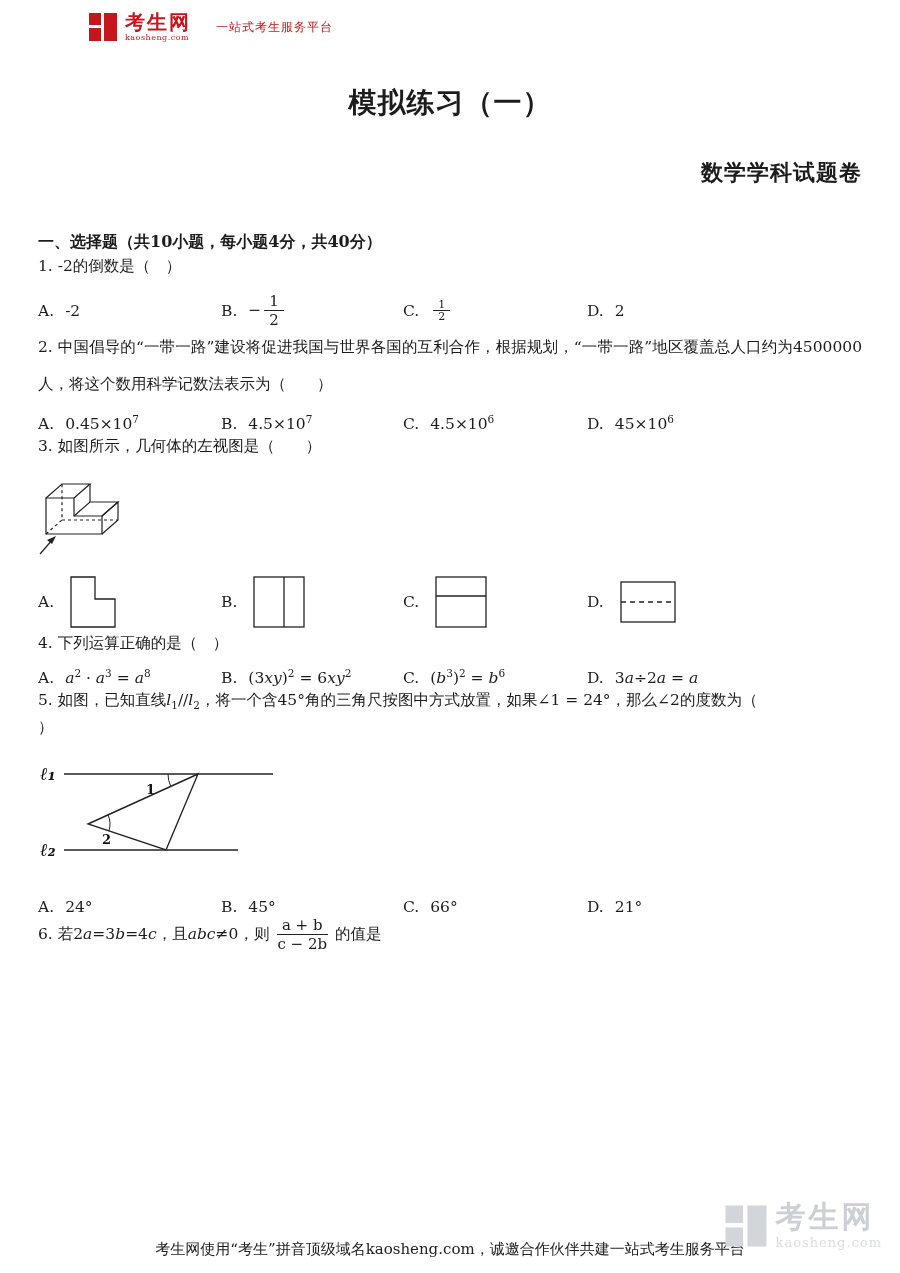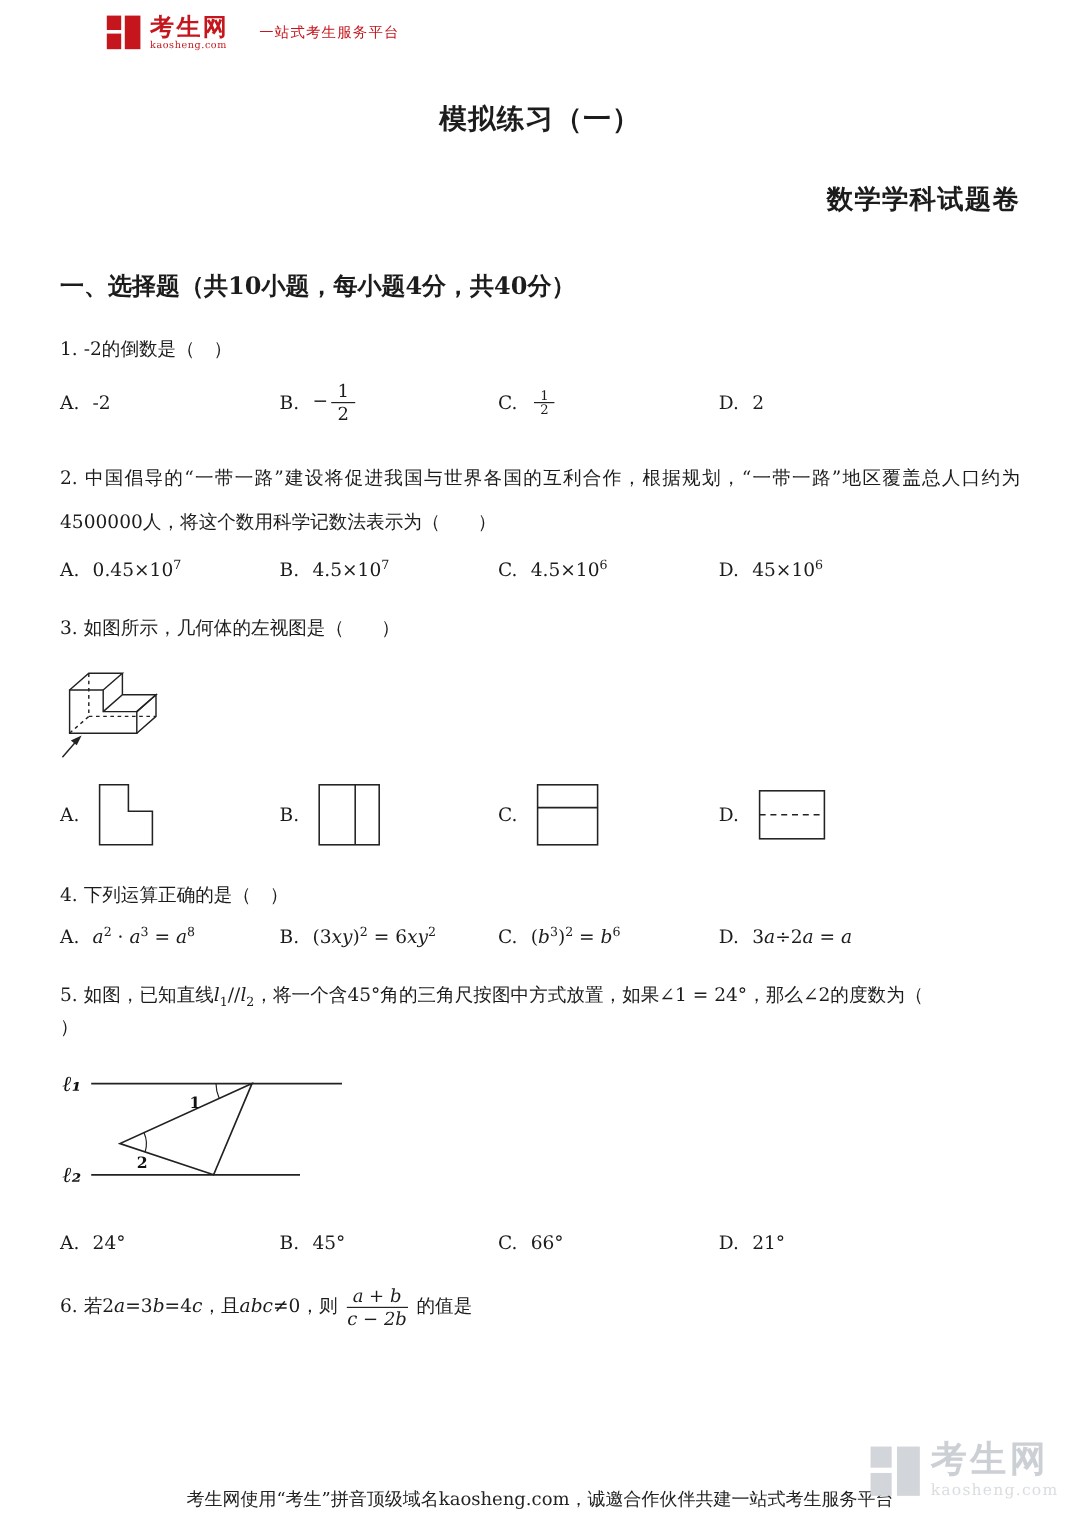--- a/index.html
+++ b/index.html
@@ -8,52 +8,52 @@
     --wm-gray:#ccd0d5;
     --wm-gray2:#dadde0;
   }
   *{box-sizing:border-box;}
   html,body{margin:0;padding:0;background:#fff;}
   body{
     width:900px;height:1273px;
     font-family:"DejaVu Serif","Liberation Serif",serif;
     color:var(--ink);
   }
-  .page{position:relative;width:900px;height:1273px;padding:0 50px;overflow:hidden;}
+  .page{position:relative;width:900px;height:1273px;padding:0 38px;overflow:hidden;}
 
   
   .brand{position:absolute;top:12px;left:88px;display:flex;align-items:center;}
   .logo-icon{display:block;}
   .logo-stack{margin-left:7px;line-height:1;}
   .logo-name{color:var(--brand-red);font-weight:700;font-size:20px;letter-spacing:2px;}
   .logo-domain{color:var(--brand-red);font-size:8px;margin-top:2px;letter-spacing:.5px;}
   .slogan{color:var(--brand-red);font-size:12px;margin-left:25px;letter-spacing:1px;align-self:center;}
 
   
-  .title{margin:84px 0 0;text-align:center;font-size:23px;font-weight:700;letter-spacing:1px;}
+  .title{margin:84px 0 0;text-align:center;font-size:28px;font-weight:700;letter-spacing:1px;}
   .subtitle{margin:36px 0 0;text-align:right;font-size:22px;font-weight:700;letter-spacing:1px;}
-  .section{margin:44px 0 0;font-size:20px;font-weight:700;}
-
-  
-  .question{margin-top:26px;}
+  .section{margin:44px 0 0;font-size:16px;font-weight:700;}
+
+  
+  .question{}
   .q-text{margin:0;font-size:15.5px;line-height:1.7;}
   .q-wide .q-text{line-height:2.35;text-align:justify;}
   .q-line2{margin:4px 0 0;font-size:15.5px;}
   .options{margin-top:13px;display:grid;grid-template-columns:183px 182px 184px auto;align-items:center;font-size:15.5px;}
   .option{display:flex;align-items:center;}
   .opt-label{margin-right:11px;}
   .opt-val{white-space:nowrap;}
   sup{font-size:10.5px;line-height:0;}
   sub{font-size:10.5px;line-height:0;}
   i.var{font-style:italic;font-family:"DejaVu Serif",serif;}
   .frac{display:inline-flex;flex-direction:column;align-items:center;vertical-align:middle;line-height:1.2;font-size:15px;margin:0 3px;text-align:center;}
   .frac .fnum{display:block;border-bottom:1px solid #222;padding:0 5px;}
   .frac .fden{display:block;padding:0 5px;}
   .frac.small{font-size:11px;line-height:1.05;}
-  .frac.italic{font-style:italic;}
+  .frac.italic{}
 
   
   .solid-fig{display:block;margin-top:6px;}
   .solid-caption{font-size:16px;margin-top:2px;}
   .fig-options{margin-top:16px;display:grid;grid-template-columns:183px 182px 184px auto;align-items:center;font-size:15.5px;}
   .fig-option{display:flex;align-items:center;}
   .fig-option .opt-label{margin-right:14px;}
   .parallel-fig{display:block;margin-top:12px;}
   .fig-label{font-size:18px;font-weight:700;font-style:italic;fill:#111;font-family:"DejaVu Serif",serif;}
   .fig-num{font-size:13px;font-weight:700;fill:#111;font-family:"DejaVu Serif",serif;}

